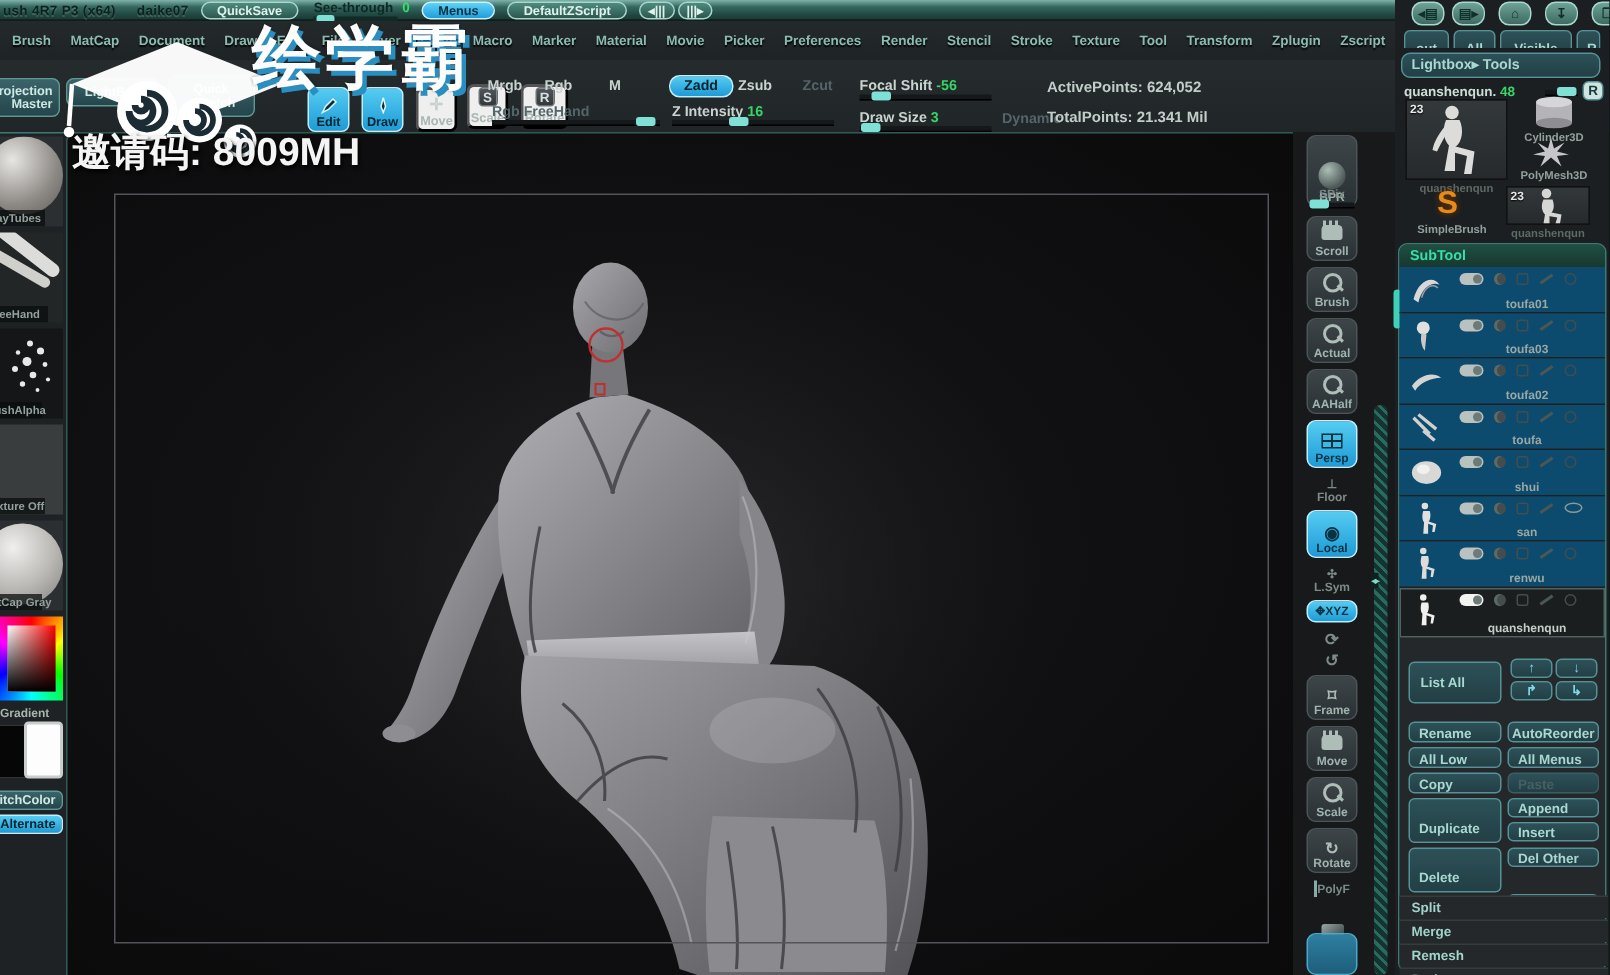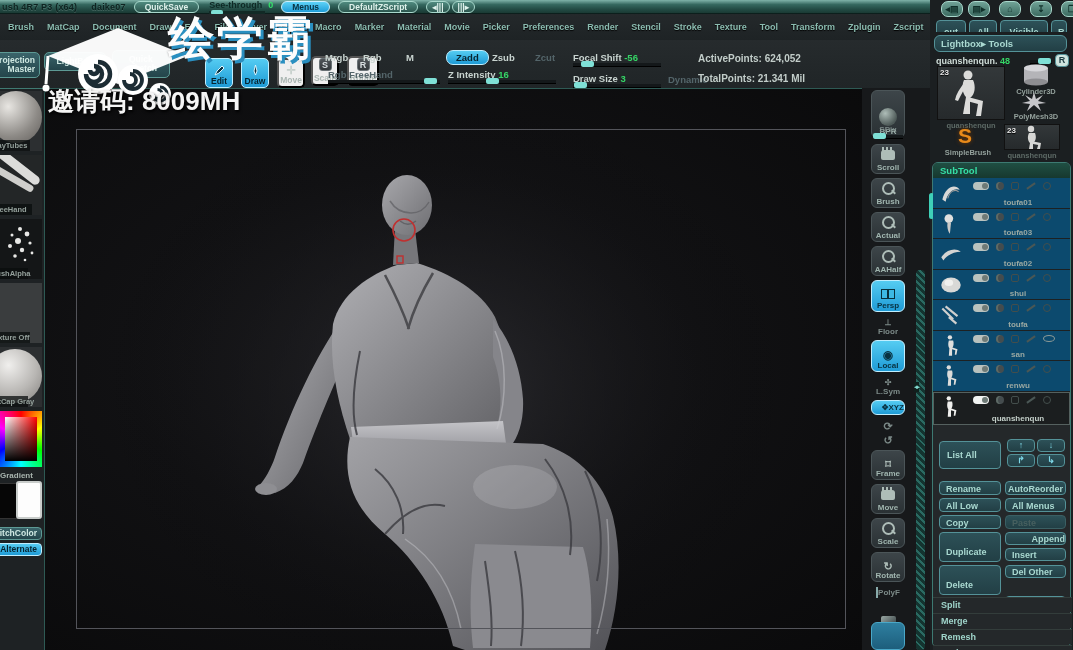--- a/index.html
+++ b/index.html
@@ -388,21 +388,21 @@
     <button class="rs-btn blue" style="top:192px;height:32px">
         <span class="gridic" style="border-color:#07303d;background:linear-gradient(#0000 45%,#07303d 45%,#07303d 55%,#0000 55%),linear-gradient(90deg,#0000 45%,#07303d 45%,#07303d 55%,#0000 55%),#3db9e4"></span>
         <span>Persp</span>
       </button>
     <button class="rs-plain" style="top:230px;background:none;border:none"><span style="display:block;color:#7c8a88">⊥</span><span>Floor</span></button>
     <button class="rs-btn blue" style="top:252px;height:32px">
         <span style="font-size:12px;line-height:11px">◉</span>
         <span>Local</span>
       </button>
     <button class="rs-plain" style="top:290px;background:none;border:none"><span style="display:block;color:#7c8a88">✣</span><span>L.Sym</span></button>
-    <button class="rs-btn blue" style="top:312px;height:15px;flex-direction:row;padding:0">
+    <button class="rs-btn blue" style="top:312px;height:15px;flex-direction:row;justify-content:center;padding:0">
         <span>✥XYZ</span>
       </button>
     <span class="rs-plain" style="top:332px;font-size:11px">⟳</span>
     <span class="rs-plain" style="top:346px;font-size:11px">↺</span>
     <button class="rs-btn" style="top:362px;height:30px">
         <span style="font-size:11px;line-height:10px;color:#aebdb8">⌑</span>
         <span>Frame</span>
       </button>
     <button class="rs-btn" style="top:396px;height:30px">
         <span class="hand"></span>
@@ -520,44 +520,44 @@
             <span class="ic-pill"></span>
             <span class="ic-moon"></span>
             <span class="ic-dim"></span>
             <span class="ic-pen"></span>
             <span class="ic-dim" style="border-radius:50%"></span>
           </div>
         <span class="st-name">toufa02</span>
       </div>
       <div class="strow">
         <svg class="sthumb" viewBox="0 0 24 24">
+            <path d="M4 6 L14 16 M7 4 L18 13 M10 14 L17 20" stroke="#d0d0ce" stroke-width="2" fill="none"></path>
+          </svg>
+        <div class="ic-strip">
+            <span class="ic-pill"></span>
+            <span class="ic-moon"></span>
+            <span class="ic-dim"></span>
+            <span class="ic-pen"></span>
+            <span class="ic-dim" style="border-radius:50%"></span>
+          </div>
+        <span class="st-name">toufa</span>
+      </div>
+      <div class="strow">
+        <svg class="sthumb" viewBox="0 0 24 24">
             <ellipse cx="12" cy="12" rx="9" ry="7" fill="#d8d8d6"></ellipse>
             <ellipse cx="10" cy="10" rx="4" ry="3" fill="#f0f0ee"></ellipse>
           </svg>
         <div class="ic-strip">
             <span class="ic-pill"></span>
             <span class="ic-moon"></span>
             <span class="ic-dim"></span>
             <span class="ic-pen"></span>
             <span class="ic-dim" style="border-radius:50%"></span>
           </div>
         <span class="st-name">shui</span>
-      </div>
-      <div class="strow">
-        <svg class="sthumb" viewBox="0 0 24 24">
-            <path d="M4 6 L14 16 M7 4 L18 13 M10 14 L17 20" stroke="#d0d0ce" stroke-width="2" fill="none"></path>
-          </svg>
-        <div class="ic-strip">
-            <span class="ic-pill"></span>
-            <span class="ic-moon"></span>
-            <span class="ic-dim"></span>
-            <span class="ic-pen"></span>
-            <span class="ic-dim" style="border-radius:50%"></span>
-          </div>
-        <span class="st-name">toufa</span>
       </div>
       <div class="strow">
         <svg class="sthumb" viewBox="0 0 24 24">
             <g fill="#e0e0de">
               <circle cx="11" cy="4" r="2"></circle>
               <path d="M10 7 C9 10 9.5 13 10.5 14 L10 21 L13 21 L13 14 C14.5 12.5 14.8 9.5 14 7 Z"></path>
               <path d="M12 13 L18 15 L17 20 L15.5 20 L16 16 L11.5 14.5 Z"></path>
             </g>
           </svg>
         <div class="ic-strip">
@@ -621,21 +621,21 @@
           <button class="pal-btn" style="width:62px">All Low</button>
           <button class="pal-btn" style="width:61px">All Menus</button>
         </div>
         <div class="g-row">
           <button class="pal-btn" style="width:62px">Copy</button>
           <button class="pal-btn dim" style="width:61px">Paste</button>
         </div>
         <div class="g-row">
           <button class="pal-btn" style="width:62px;height:30px;padding-top:10px">Duplicate</button>
           <span style="display:flex;flex-direction:column;gap:3px;width:61px">
-            <button class="pal-btn" style="height:13px;padding:2px 0 0 6px;text-align:right">Append</button>
+            <button class="pal-btn" style="height:13px;padding:2px 0 0 6px;text-align:left">Append</button>
             <button class="pal-btn" style="height:13px;padding:2px 0 0 6px;text-align:left">Insert</button>
           </span>
         </div>
         <div class="g-row">
           <button class="pal-btn" style="width:62px;height:30px;padding-top:10px">Delete</button>
           <span style="display:flex;flex-direction:column;gap:18px;width:61px">
             <button class="pal-btn" style="height:13px;padding:2px 0 0 6px;text-align:left">Del Other</button>
             <button class="pal-btn" style="height:13px;padding:2px 0 0 6px;text-align:left">Del All</button>
           </span>
         </div>

